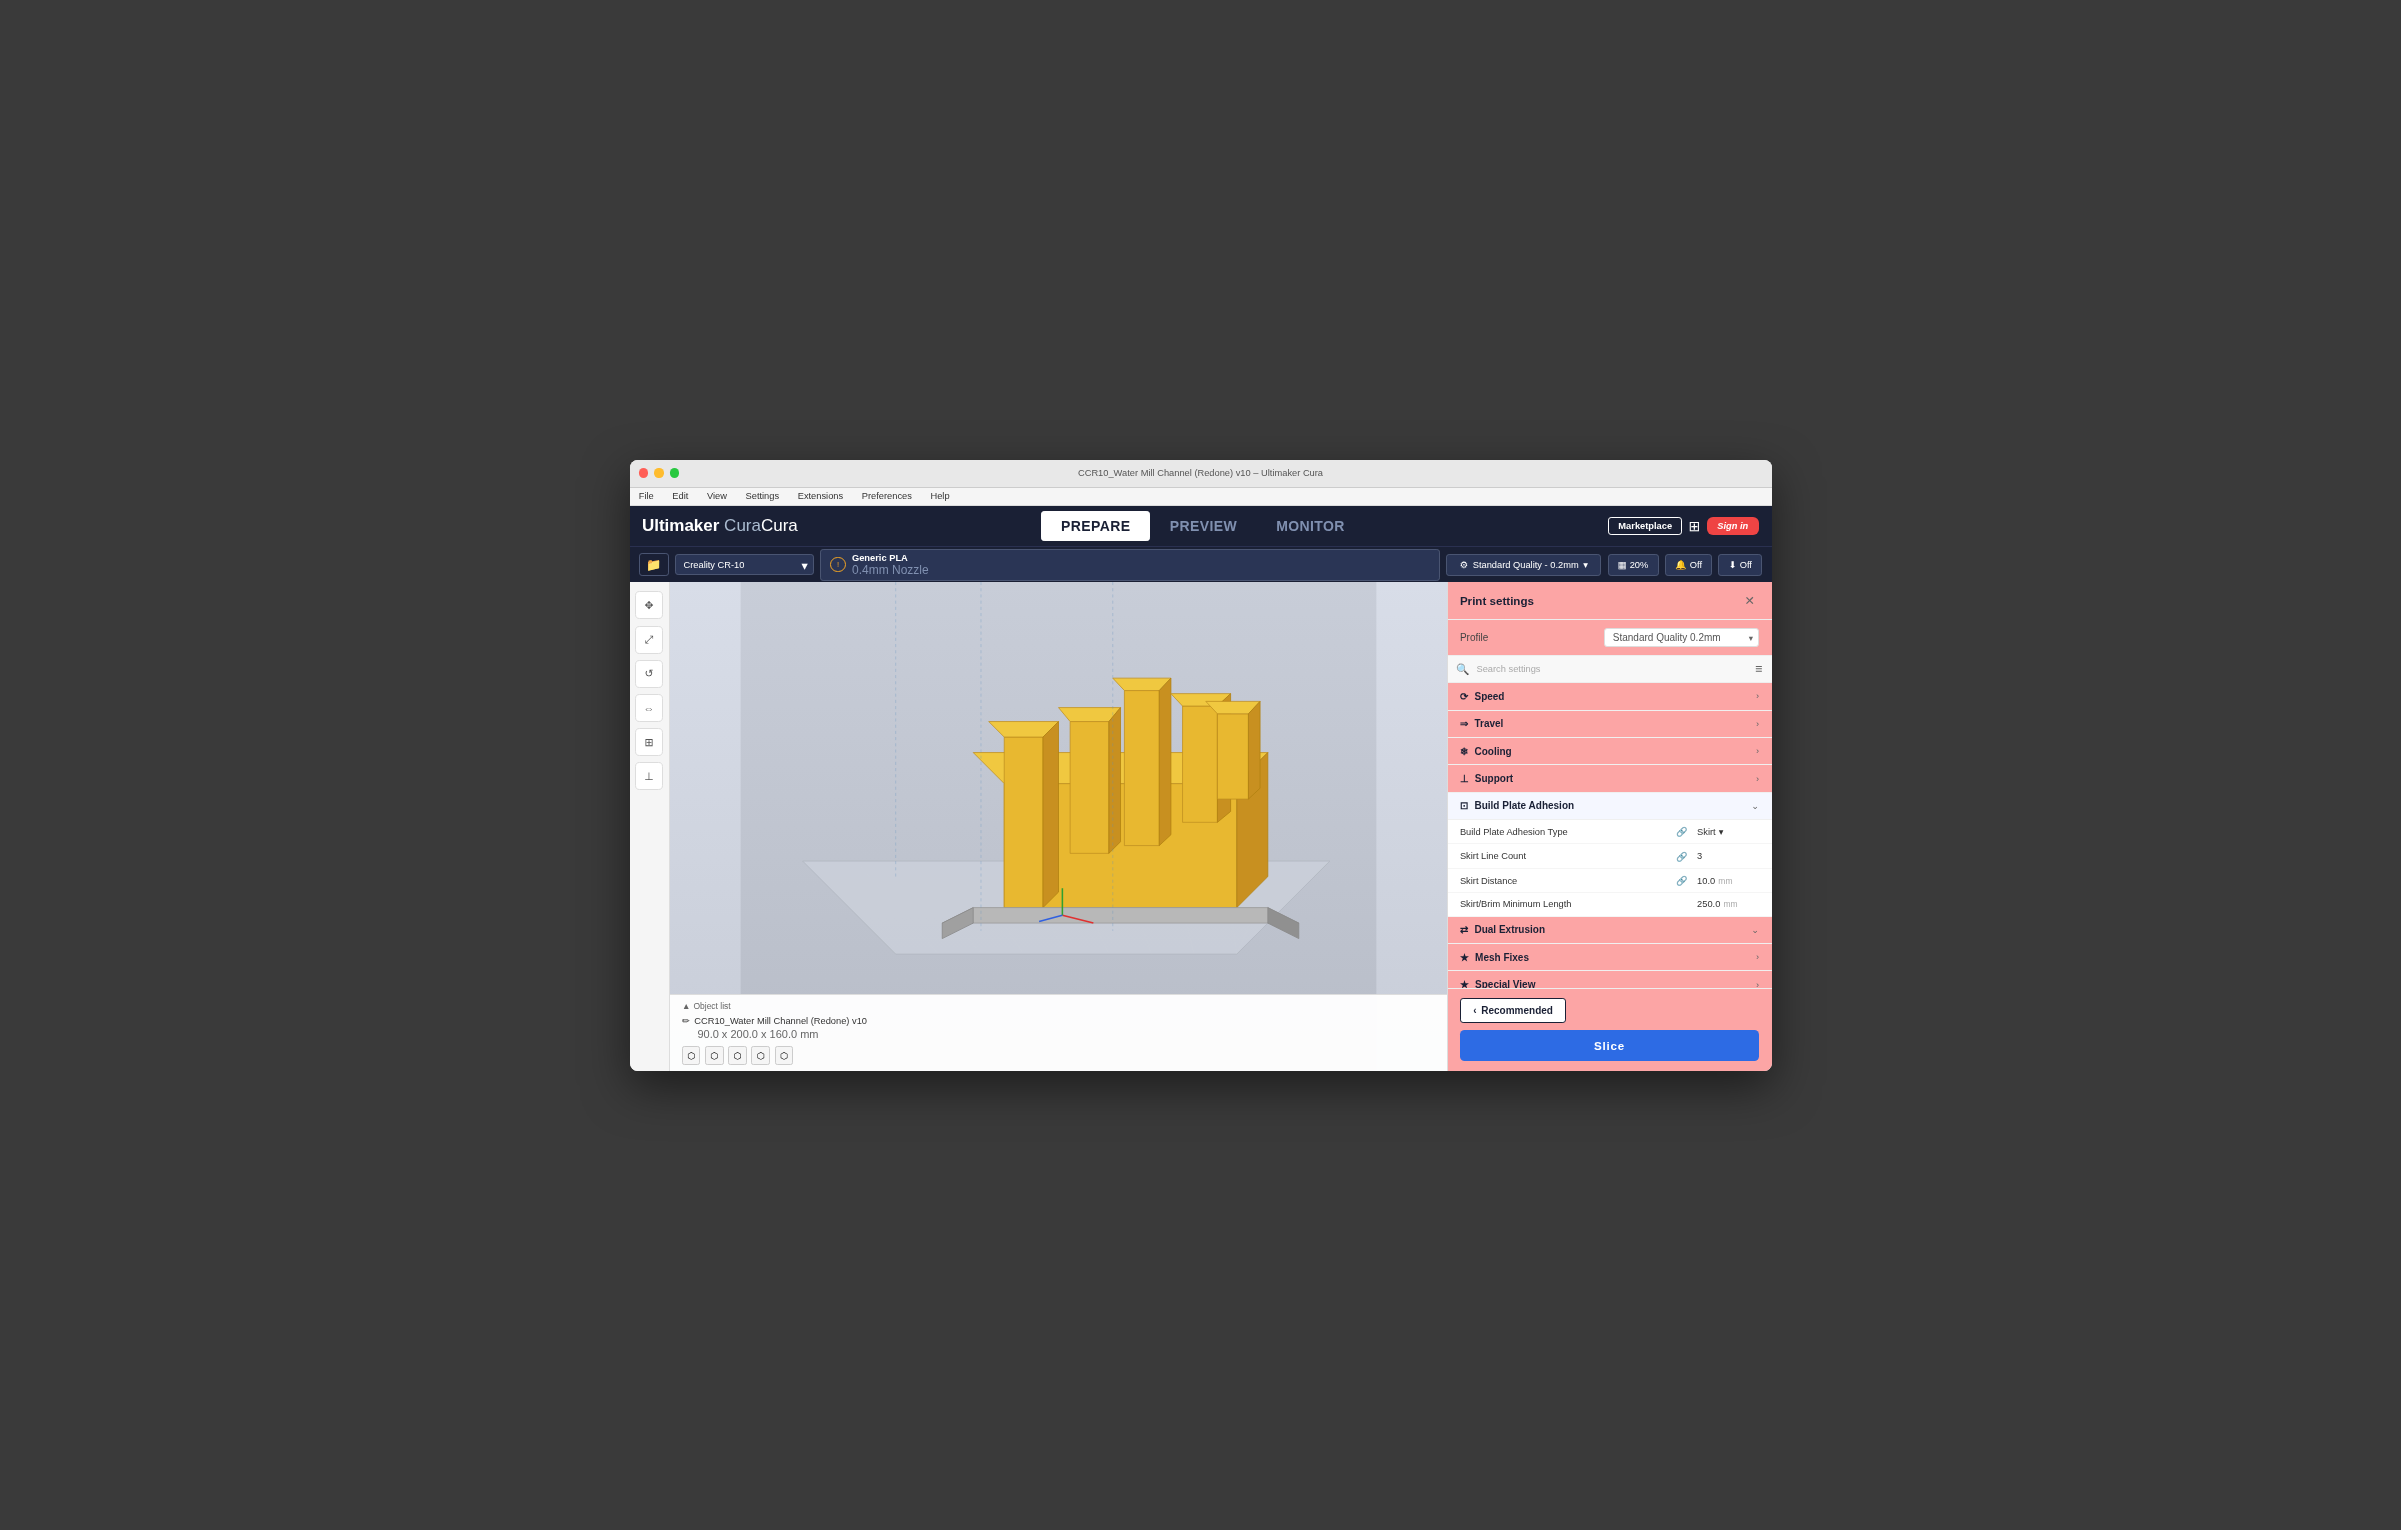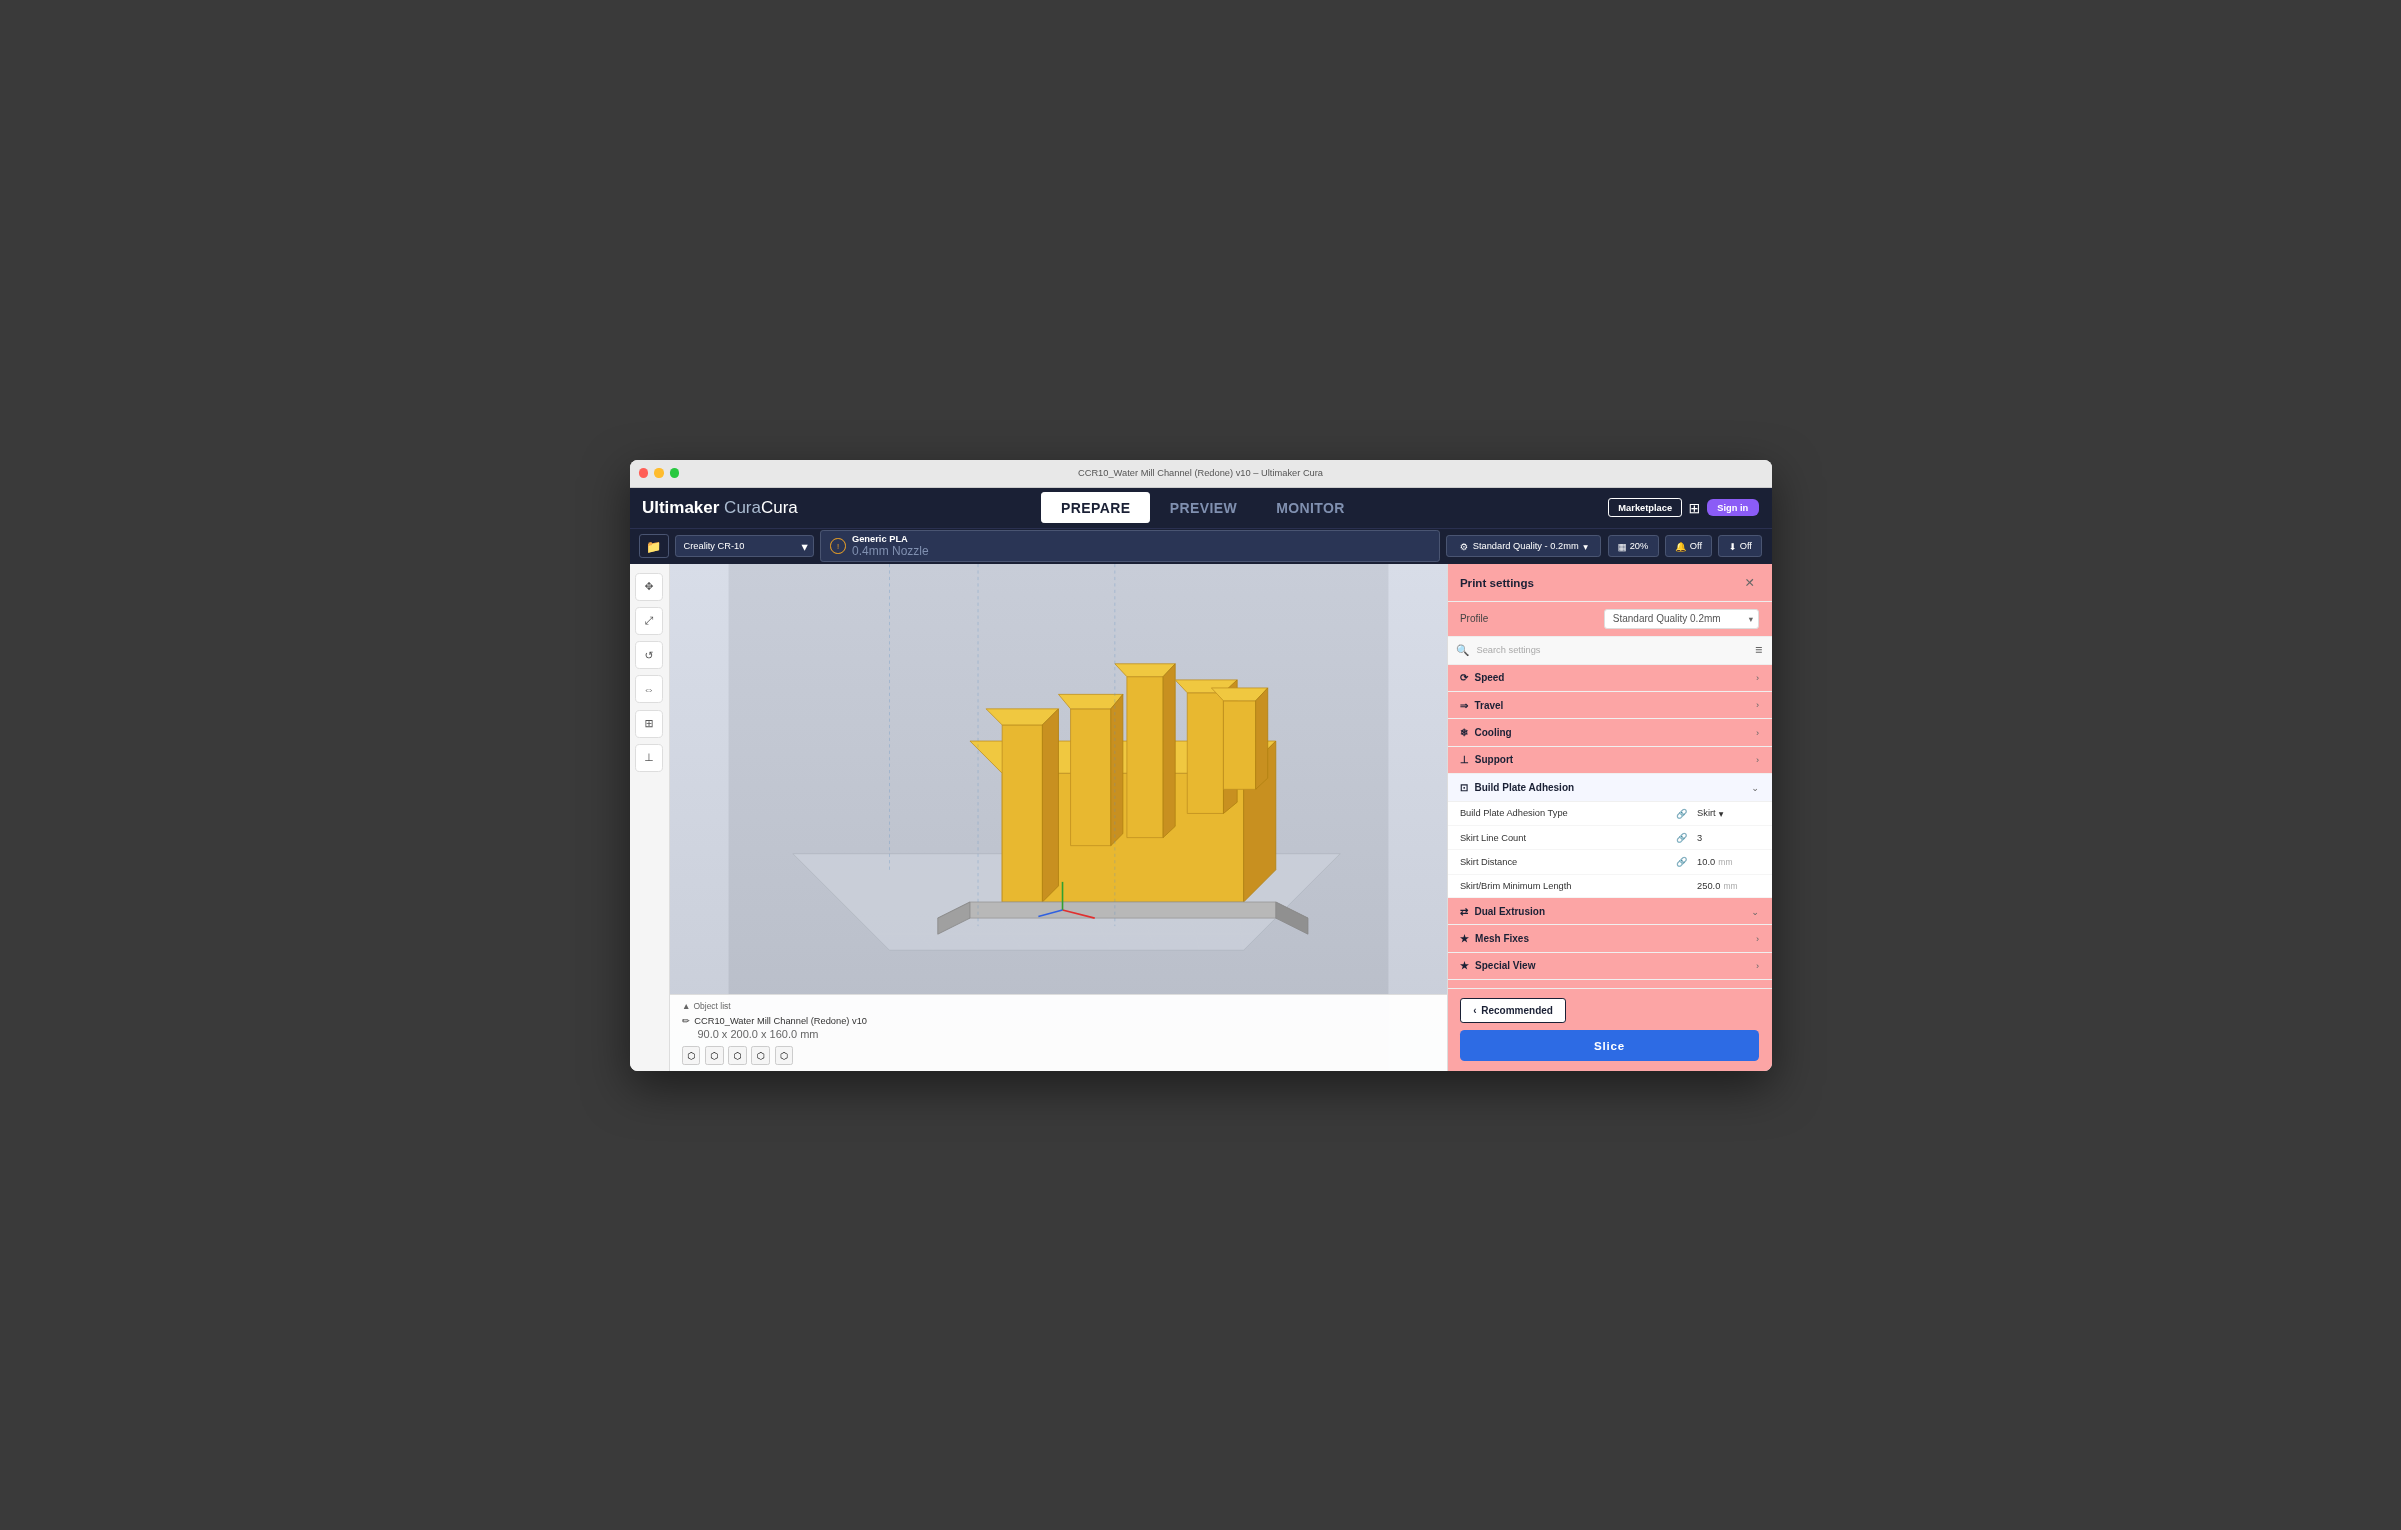--- a/index.html
+++ b/index.html
@@ -111,28 +111,29 @@
       border-radius: 3.1px;
       cursor: pointer;
       font-weight: 600;
     }
     .grid-icon {
       color: white;
       font-size: 14px;
       cursor: pointer;
     }
     .signin-btn {
-      background: #8b5cf6;
+      background: #ef4444;
       color: white;
       border: none;
       padding: 3.9px 10.8px;
       border-radius: 6px;
       font-size: 9.3px;
       font-weight: 600;
       cursor: pointer;
+      font-style: italic;
     }
     
     .toolbar {
       background: #1a2035;
       height: 36px;
       display: flex;
       align-items: center;
       padding: 0 9.3px;
       gap: 6.2px;
       border-top: 0.8px solid #2a3050;
@@ -504,20 +505,29 @@
 
   <div class="title-bar">
     <div class="window-controls">
       <div class="wc wc-close"></div>
       <div class="wc wc-min"></div>
       <div class="wc wc-max"></div>
     </div>
     <span class="title-text">CCR10_Water Mill Channel (Redone) v10 – Ultimaker Cura</span>
   </div>
 
+  <div class="menu-bar">
+    <span class="menu-item">File</span>
+    <span class="menu-item">Edit</span>
+    <span class="menu-item">View</span>
+    <span class="menu-item">Settings</span>
+    <span class="menu-item">Extensions</span>
+    <span class="menu-item">Preferences</span>
+    <span class="menu-item">Help</span>
+  </div>
 
   <div class="app-header">
     <div class="logo">
       <span>Ultimaker</span>
       <span style="font-weight:300;color:#aabbd0;">Cura</span><span style="font-weight:300;color:white;">Cura</span>
     </div>
     <div class="nav-tabs">
       <div class="nav-tab active">PREPARE</div>
       <div class="nav-tab">PREVIEW</div>
       <div class="nav-tab">MONITOR</div>

